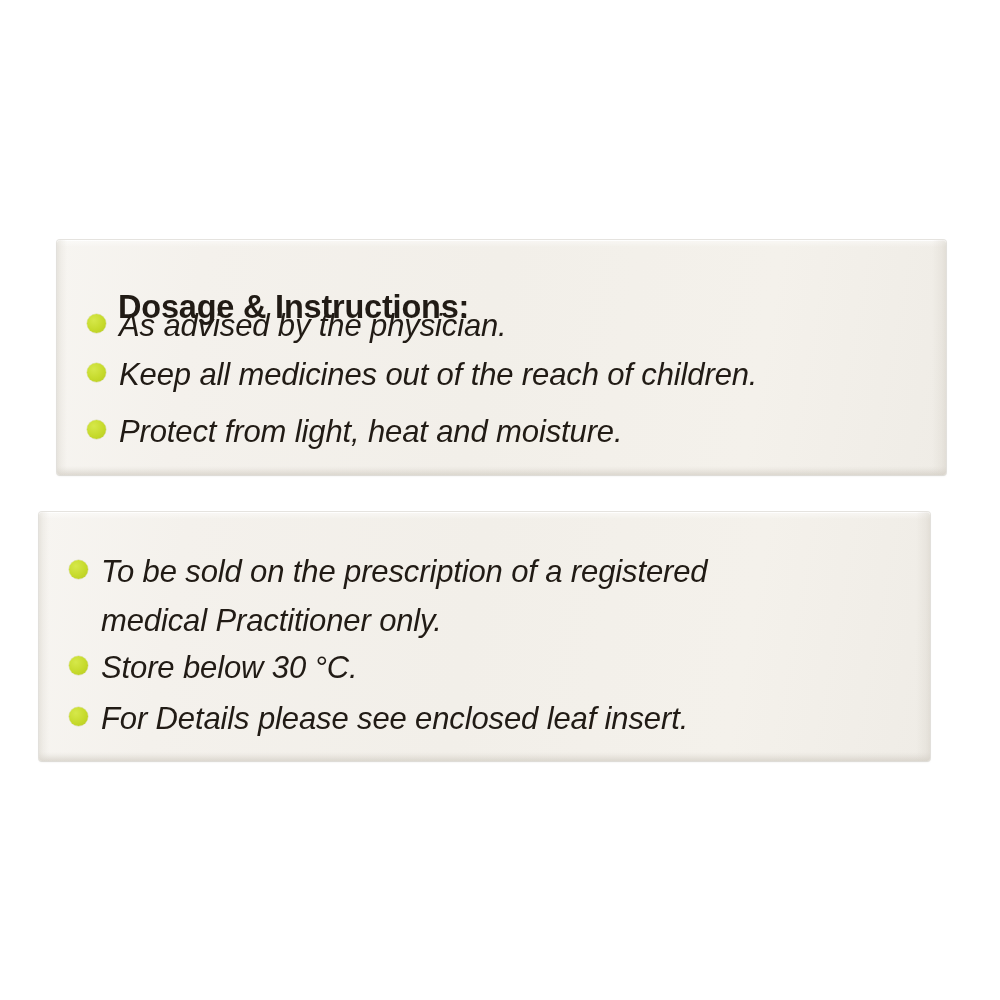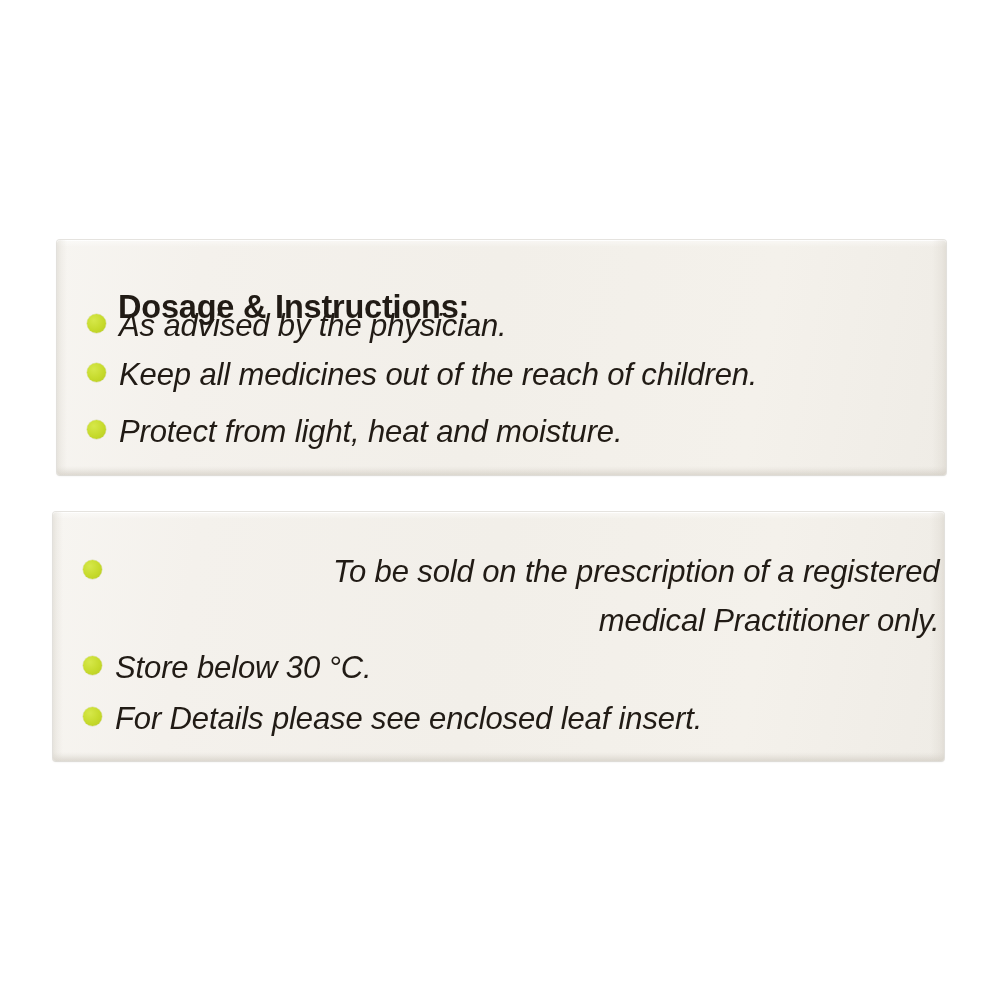--- a/index.html
+++ b/index.html
@@ -60,25 +60,24 @@
         rgba(206,201,192,0.45) 100%);
   }
 
   #panel-dosage {
     left: 57px;
     top: 240px;
     width: 889px;
     height: 235px;
   }
   #panel-legal {
-    left: 53px;
+    left: 39px;
     top: 512px;
     width: 891px;
     height: 249px;
-    text-align: right;
   }
 
   .panel-inner {
     position: relative;
     z-index: 2;
     height: 100%;
   }
 
   
   .heading {

